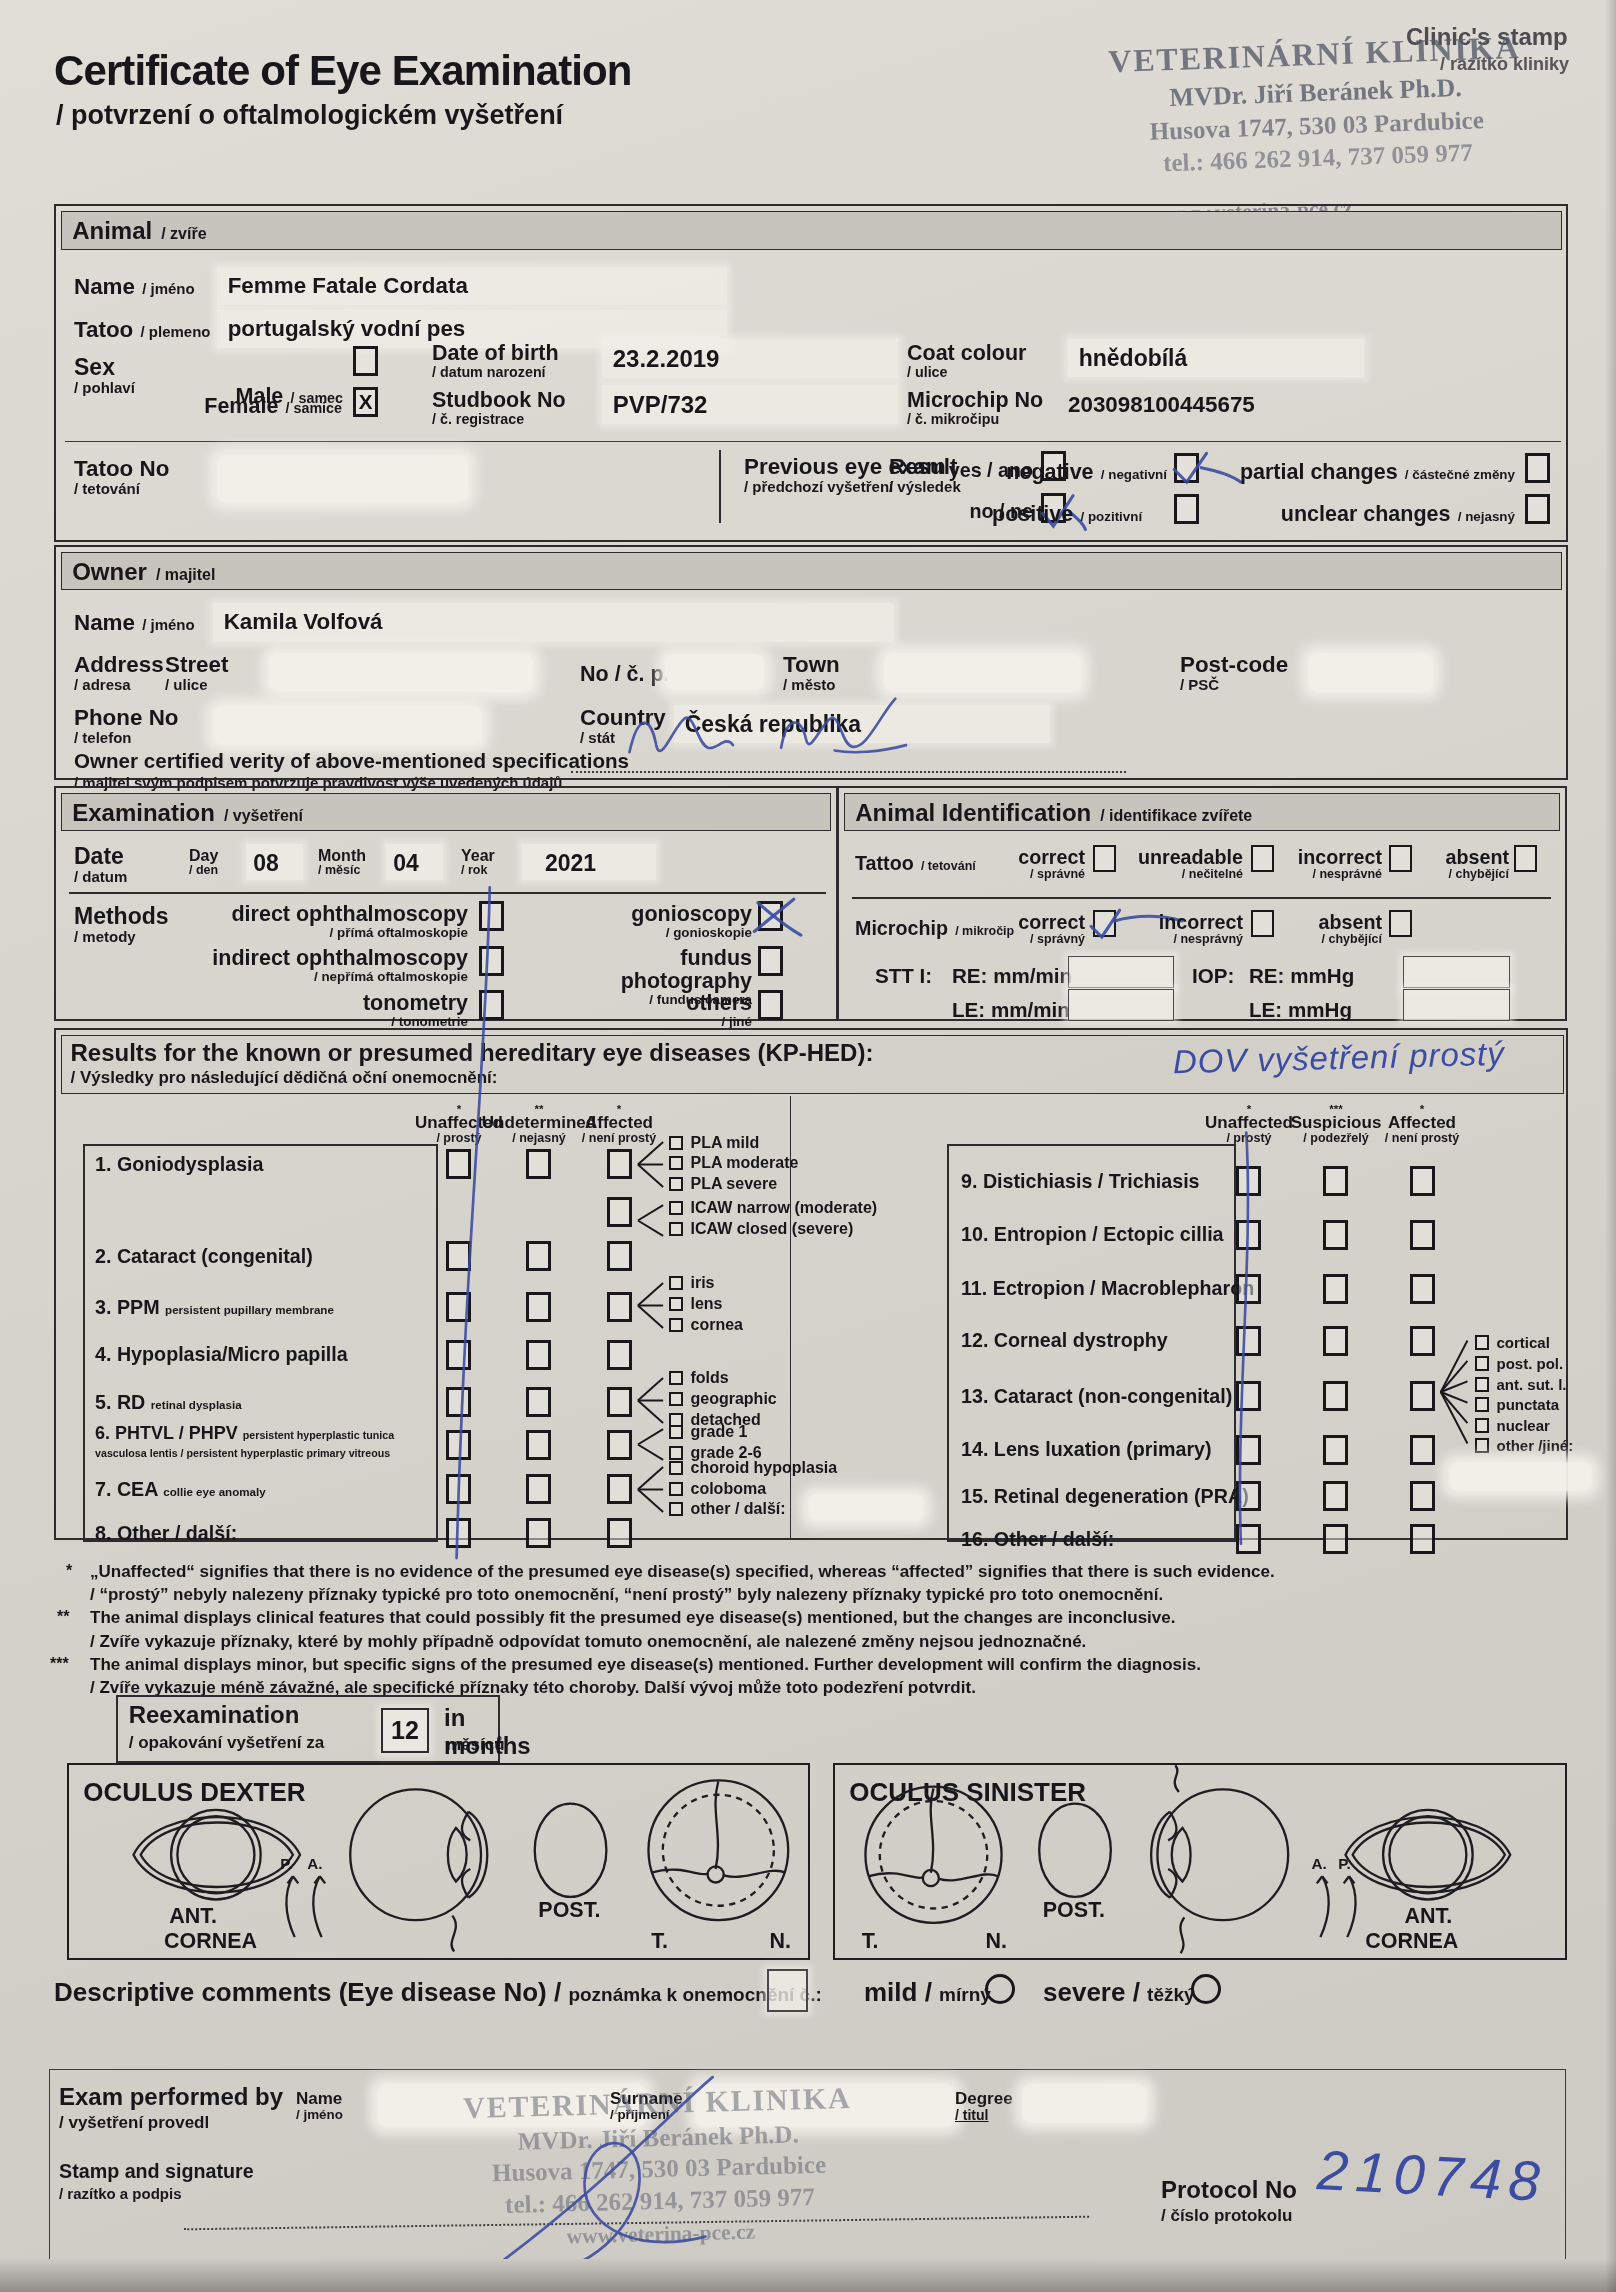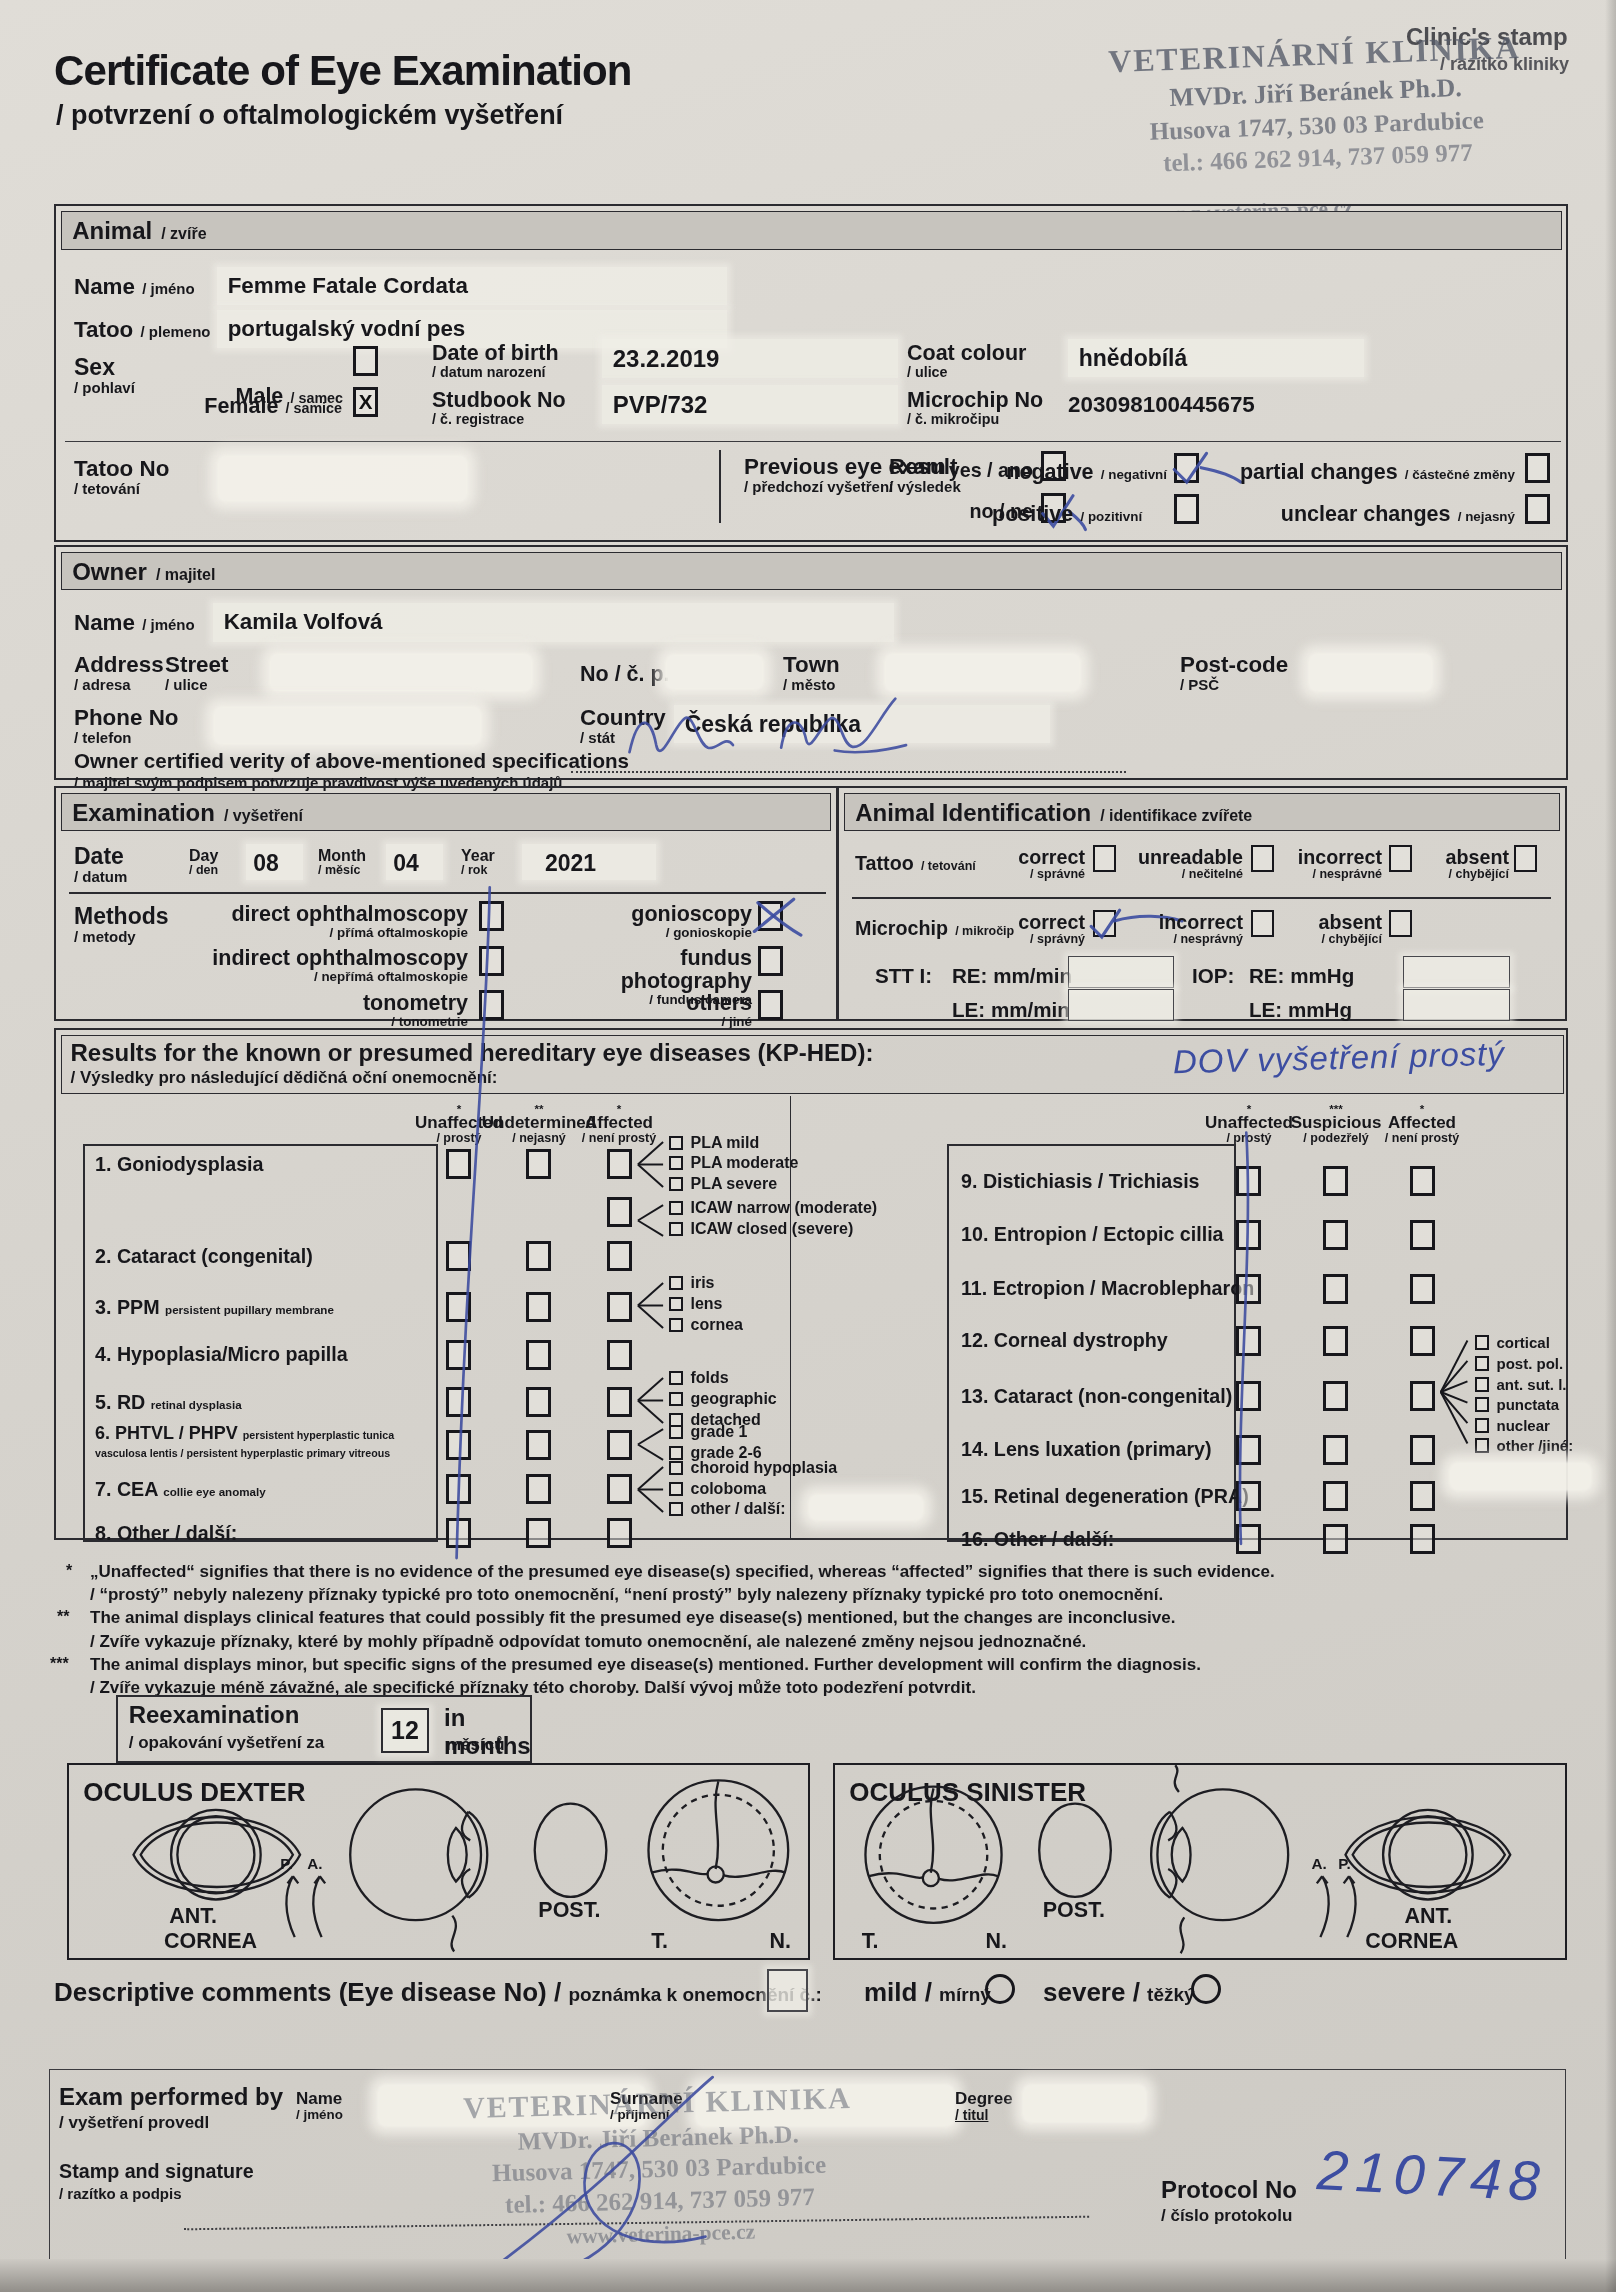--- a/index.html
+++ b/index.html
@@ -636,21 +636,21 @@
 <div class="r e" style="left:66px;top:1562px;font-size:16px;">*</div>
 <div class="r e" style="left:90px;top:1562px;font-size:17px;white-space:nowrap;">„Unaffected“ signifies that there is no evidence of the presumed eye disease(s) specified, whereas “affected” signifies that there is such evidence.</div>
 <div class="r e" style="left:90px;top:1585px;font-size:17px;white-space:nowrap;">/ “prostý” nebyly nalezeny příznaky typické pro toto onemocnění, “není prostý” byly nalezeny příznaky typické pro toto onemocnění.</div>
 <div class="r e" style="left:57px;top:1608px;font-size:16px;">**</div>
 <div class="r e" style="left:90px;top:1608px;font-size:17px;white-space:nowrap;">The animal displays clinical features that could possibly fit the presumed eye disease(s) mentioned, but the changes are inconclusive.</div>
 <div class="r e" style="left:90px;top:1632px;font-size:17px;white-space:nowrap;">/ Zvíře vykazuje příznaky, které by mohly případně odpovídat tomuto onemocnění, ale nalezené změny nejsou jednoznačné.</div>
 <div class="r e" style="left:50px;top:1655px;font-size:16px;">***</div>
 <div class="r e" style="left:90px;top:1655px;font-size:17px;white-space:nowrap;">The animal displays minor, but specific signs of the presumed eye disease(s) mentioned. Further development will confirm the diagnosis.</div>
 <div class="r e" style="left:90px;top:1678px;font-size:17px;white-space:nowrap;">/ Zvíře vykazuje méně závažné, ale specifické příznaky této choroby. Další vývoj může toto podezření potvrdit.</div>
 
-<div class="r box" style="left:116px;top:1695px;width:416px;height:68px;">
+<div class="r box" style="left:116px;top:1695px;width:384px;height:68px;">
   <div class="r e" style="left:10.7px;top:3.6px;font-size:24px;">Reexamination</div>
   <div class="r c" style="left:10.7px;top:36px;font-size:17px;">/ opakování vyšetření za</div>
   <div class="r box field" style="left:263px;top:10.7px;width:48px;height:45px;display:flex;align-items:center;justify-content:center;">
     <span class="e" style="font-size:25px;">12</span>
   </div>
   <div class="r e" style="left:326px;top:7.2px;font-size:24px;">in months</div>
   <div class="r c" style="left:328px;top:38px;font-size:17px;">měsíců</div>
 </div>
 
 <div class="r" style="left:67px;top:1763px;width:743px;height:197px;border:2.7px solid #1d1d22;box-sizing:border-box;">

